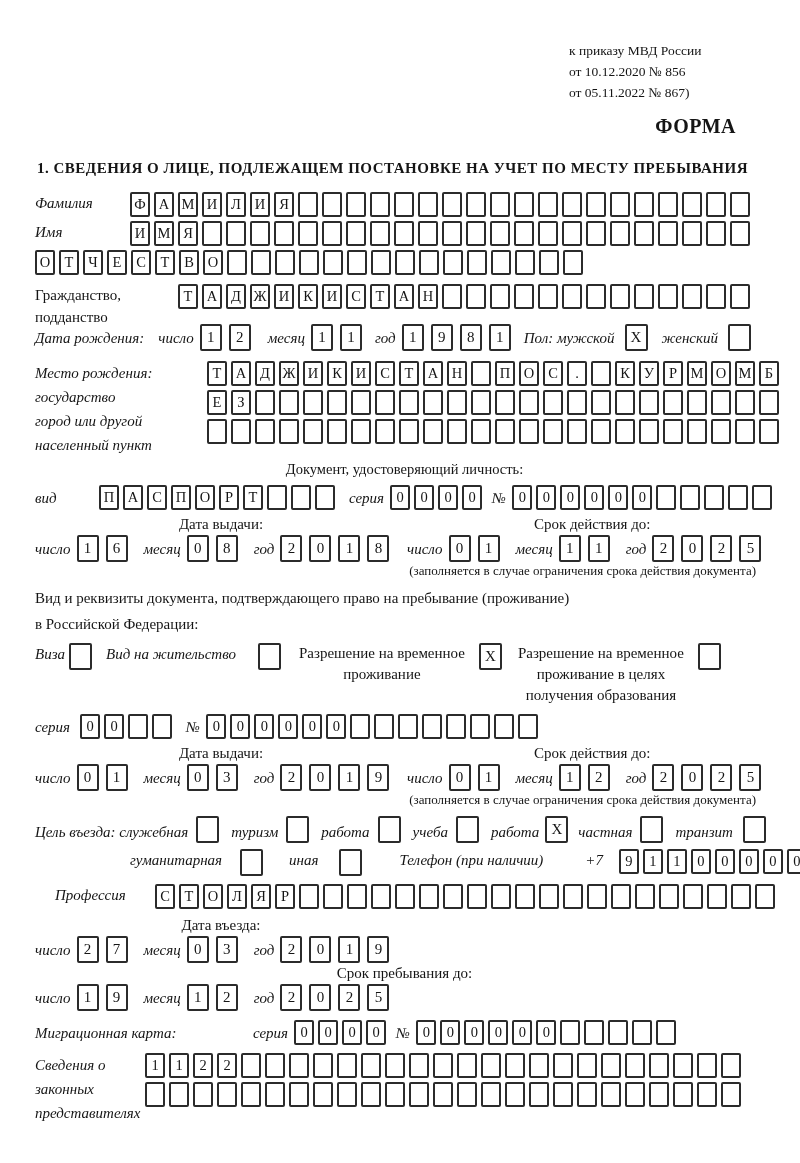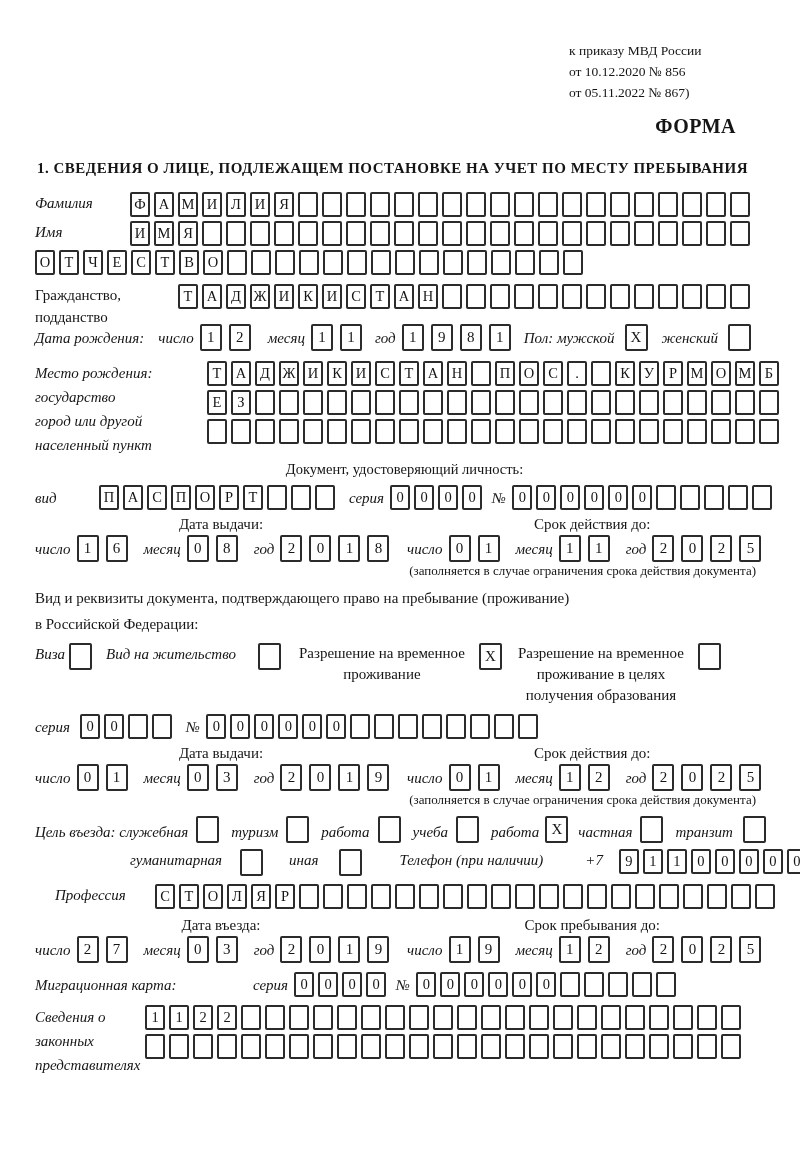--- a/index.html
+++ b/index.html
@@ -556,21 +556,21 @@
         <span class="cell"></span>
         <span class="cell"></span>
         <span class="cell"></span>
         <span class="cell"></span>
         <span class="cell"></span>
         <span class="cell"></span>
         <span class="cell"></span>
       </span>
   </div>
 
-  <div class="dateblock" style="margin-top:6px;">
+  <div class="dateblock" style="margin-top:6px;flex-direction:column;">
     <div class="db-left">
       <div class="db-header">Дата въезда:</div>
       <div class="db-row">
         <span class="lbl">число</span>
         <span class="cells dates">
             <span class="cell">2</span>
             <span class="cell">7</span>
           </span>
         <span class="lbl">месяц</span>
         <span class="cells dates">

